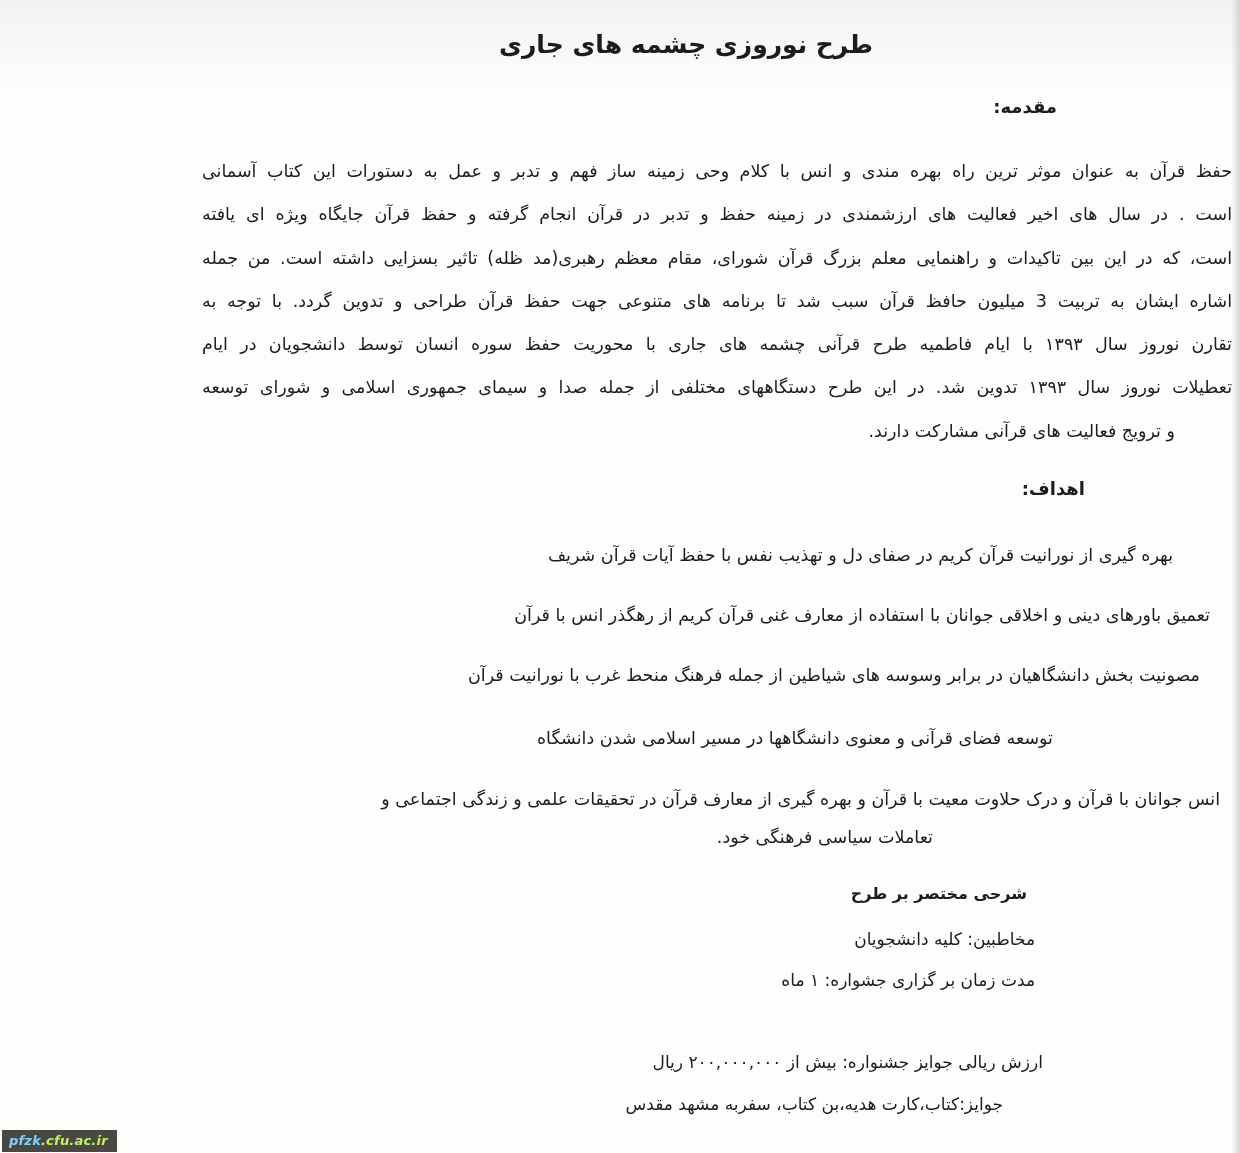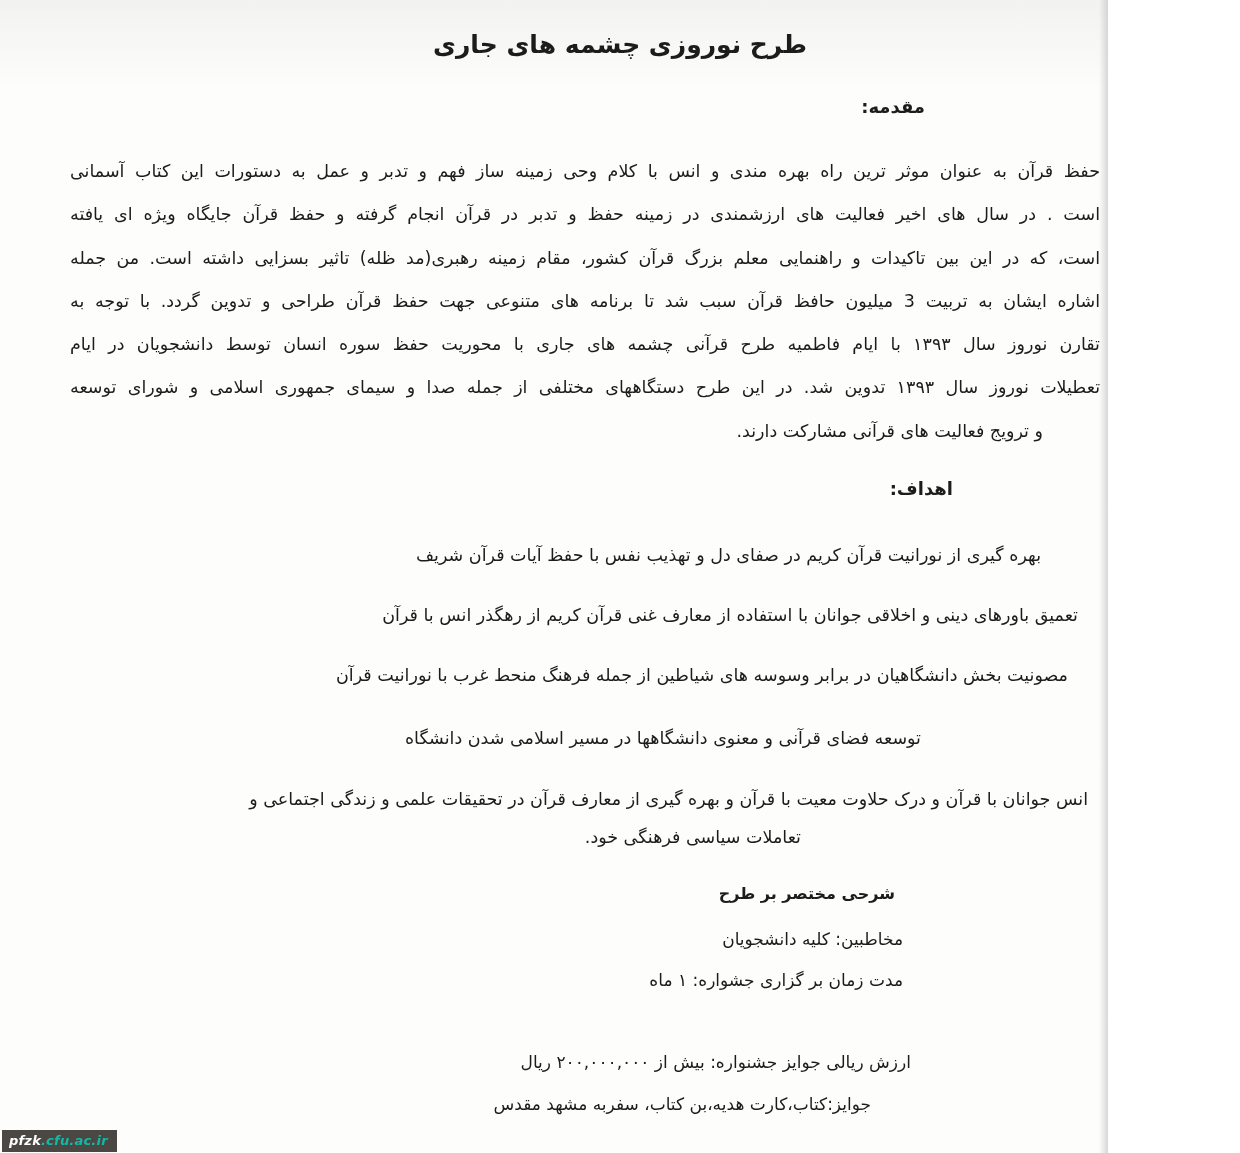--- a/index.html
+++ b/index.html
@@ -3,21 +3,21 @@
 <meta charset="utf-8">
 <style>
   html,body{margin:0;padding:0;}
   body{
     width:1240px;height:1153px;
     background:#ffffff;
     font-family:"DejaVu Sans", sans-serif;
   }
   .page{
     position:relative;
-    width:1108px;height:1153px;
+    width:1240px;height:1153px;
     background:#fdfdfc;
     overflow:hidden;
     direction:rtl;
     color:#1c1c1c;
   }
   
   .scan-edge-right{
     position:absolute;top:0;right:0;width:9px;height:100%;
     background:linear-gradient(to left,#c7c7c5,rgba(255,255,255,0));
     opacity:.7;
@@ -86,38 +86,38 @@
   .brief-5{top:1091px;right:237px;}
 
   .watermark{
     position:absolute;left:2px;bottom:1px;
     background:#4b4843;
     padding:3px 9px 4px 7px;
     font-size:13px;font-weight:bold;font-style:italic;
     direction:ltr;
     letter-spacing:.2px;
   }
-  .wm-white{color:#ffffff;margin-top:40px;}
-  .wm-orange{color:#14b8a6;}
+  .wm-white{color:#7dd3fc;margin-top:40px;}
+  .wm-orange{color:#bef264;}
 </style>
 </head>
 <body>
 
 <div class="page">
   <div class="scan-shade-top"></div>
   <div class="scan-edge-right"></div>
 
   <div class="title">طرح نوروزی چشمه های جاری</div>
 
   <div class="intro-heading">مقدمه:</div>
 
   <div class="intro-para">
     <div class="line">حفظ قرآن به عنوان موثر ترین راه بهره مندی و انس با کلام وحی زمینه ساز فهم و تدبر و عمل به دستورات این کتاب آسمانی</div>
     <div class="line">است . در سال های اخیر فعالیت های ارزشمندی در زمینه حفظ و تدبر در قرآن انجام گرفته و حفظ قرآن جایگاه ویژه ای یافته</div>
-    <div class="line">است، که در این بین تاکیدات و راهنمایی معلم بزرگ قرآن کشور، مقام زمینه رهبری(مد ظله) تاثیر بسزایی داشته است. من جمله</div>
+    <div class="line">است، که در این بین تاکیدات و راهنمایی معلم بزرگ قرآن شورای، مقام معظم رهبری(مد ظله) تاثیر بسزایی داشته است. من جمله</div>
     <div class="line">اشاره ایشان به تربیت 3 میلیون حافظ قرآن سبب شد تا برنامه های متنوعی جهت حفظ قرآن طراحی و تدوین گردد. با توجه به</div>
     <div class="line">تقارن نوروز سال ۱۳۹۳ با ایام فاطمیه طرح قرآنی چشمه های جاری با محوریت حفظ سوره انسان توسط دانشجویان در ایام</div>
     <div class="line">تعطیلات نوروز سال ۱۳۹۳ تدوین شد. در این طرح دستگاههای مختلفی از جمله صدا و سیمای جمهوری اسلامی و شورای توسعه</div>
     <div class="line last">و ترویج فعالیت های قرآنی مشارکت دارند.</div>
   </div>
 
   <div class="goals-heading">اهداف:</div>
 
   <p class="goal goal-1">بهره گیری از نورانیت قرآن کریم در صفای دل و تهذیب نفس با حفظ آیات قرآن شریف</p>
   <p class="goal goal-3">مصونیت بخش دانشگاهیان در برابر وسوسه های شیاطین از جمله فرهنگ منحط غرب با نورانیت قرآن</p>

